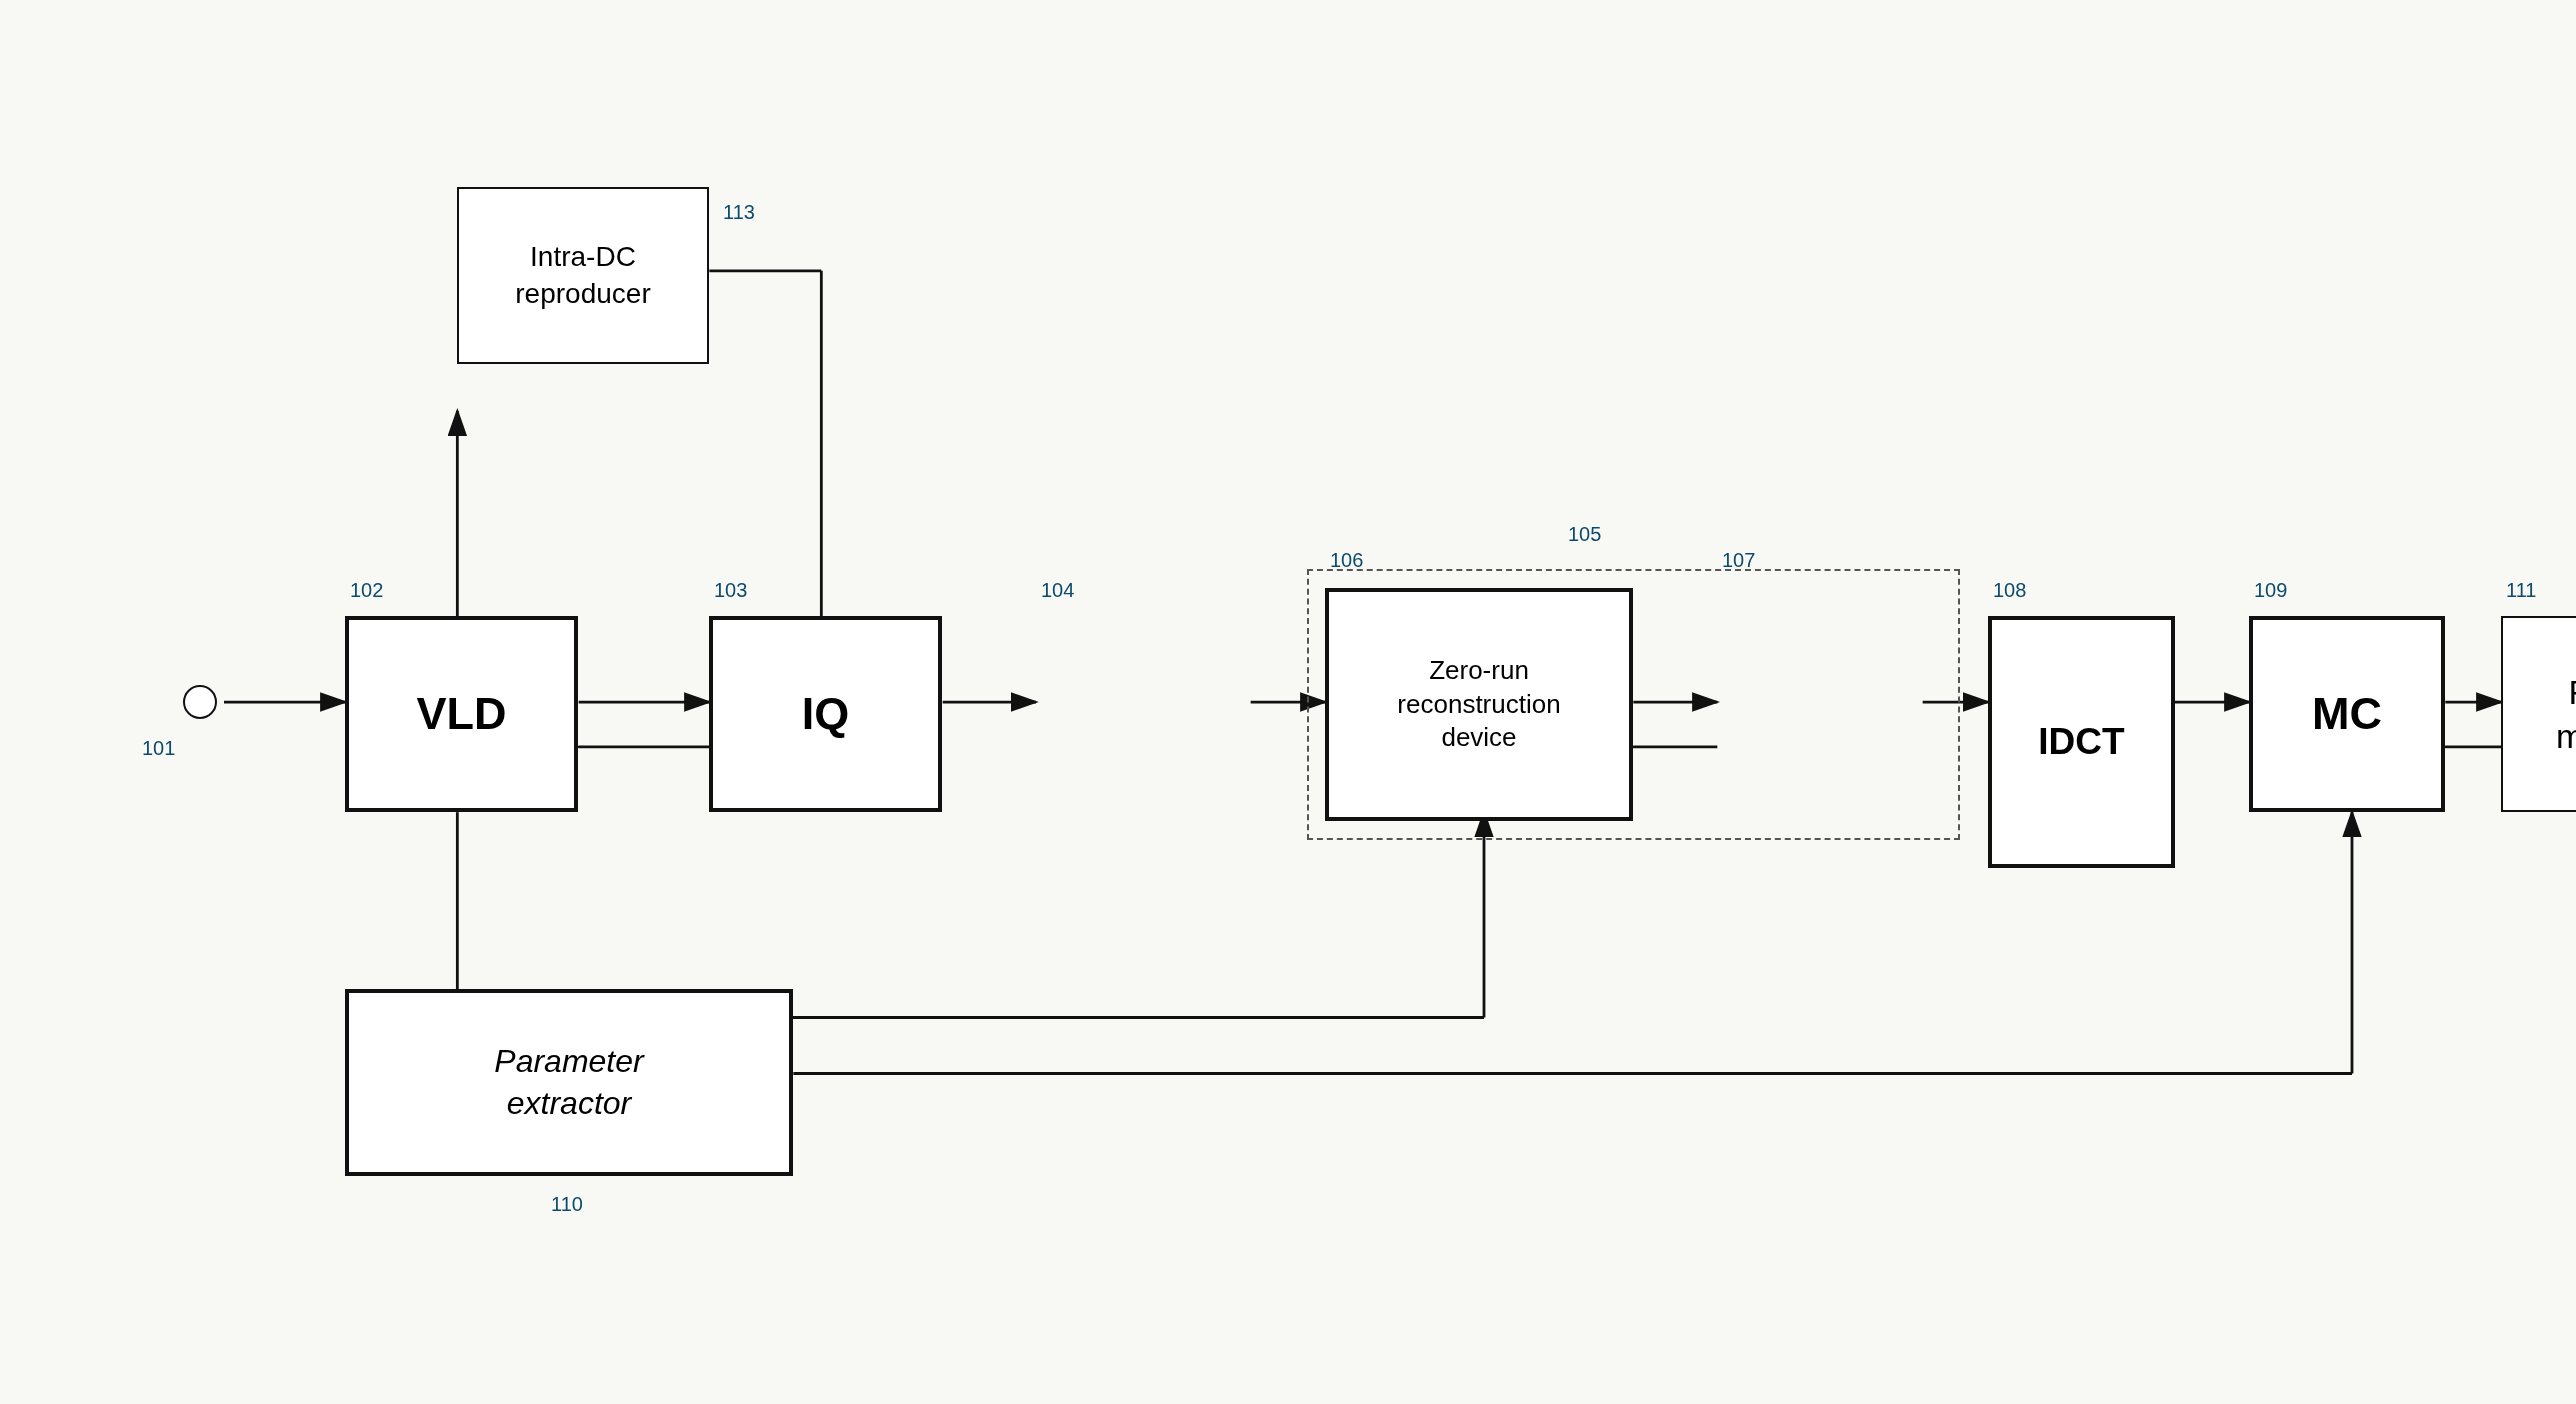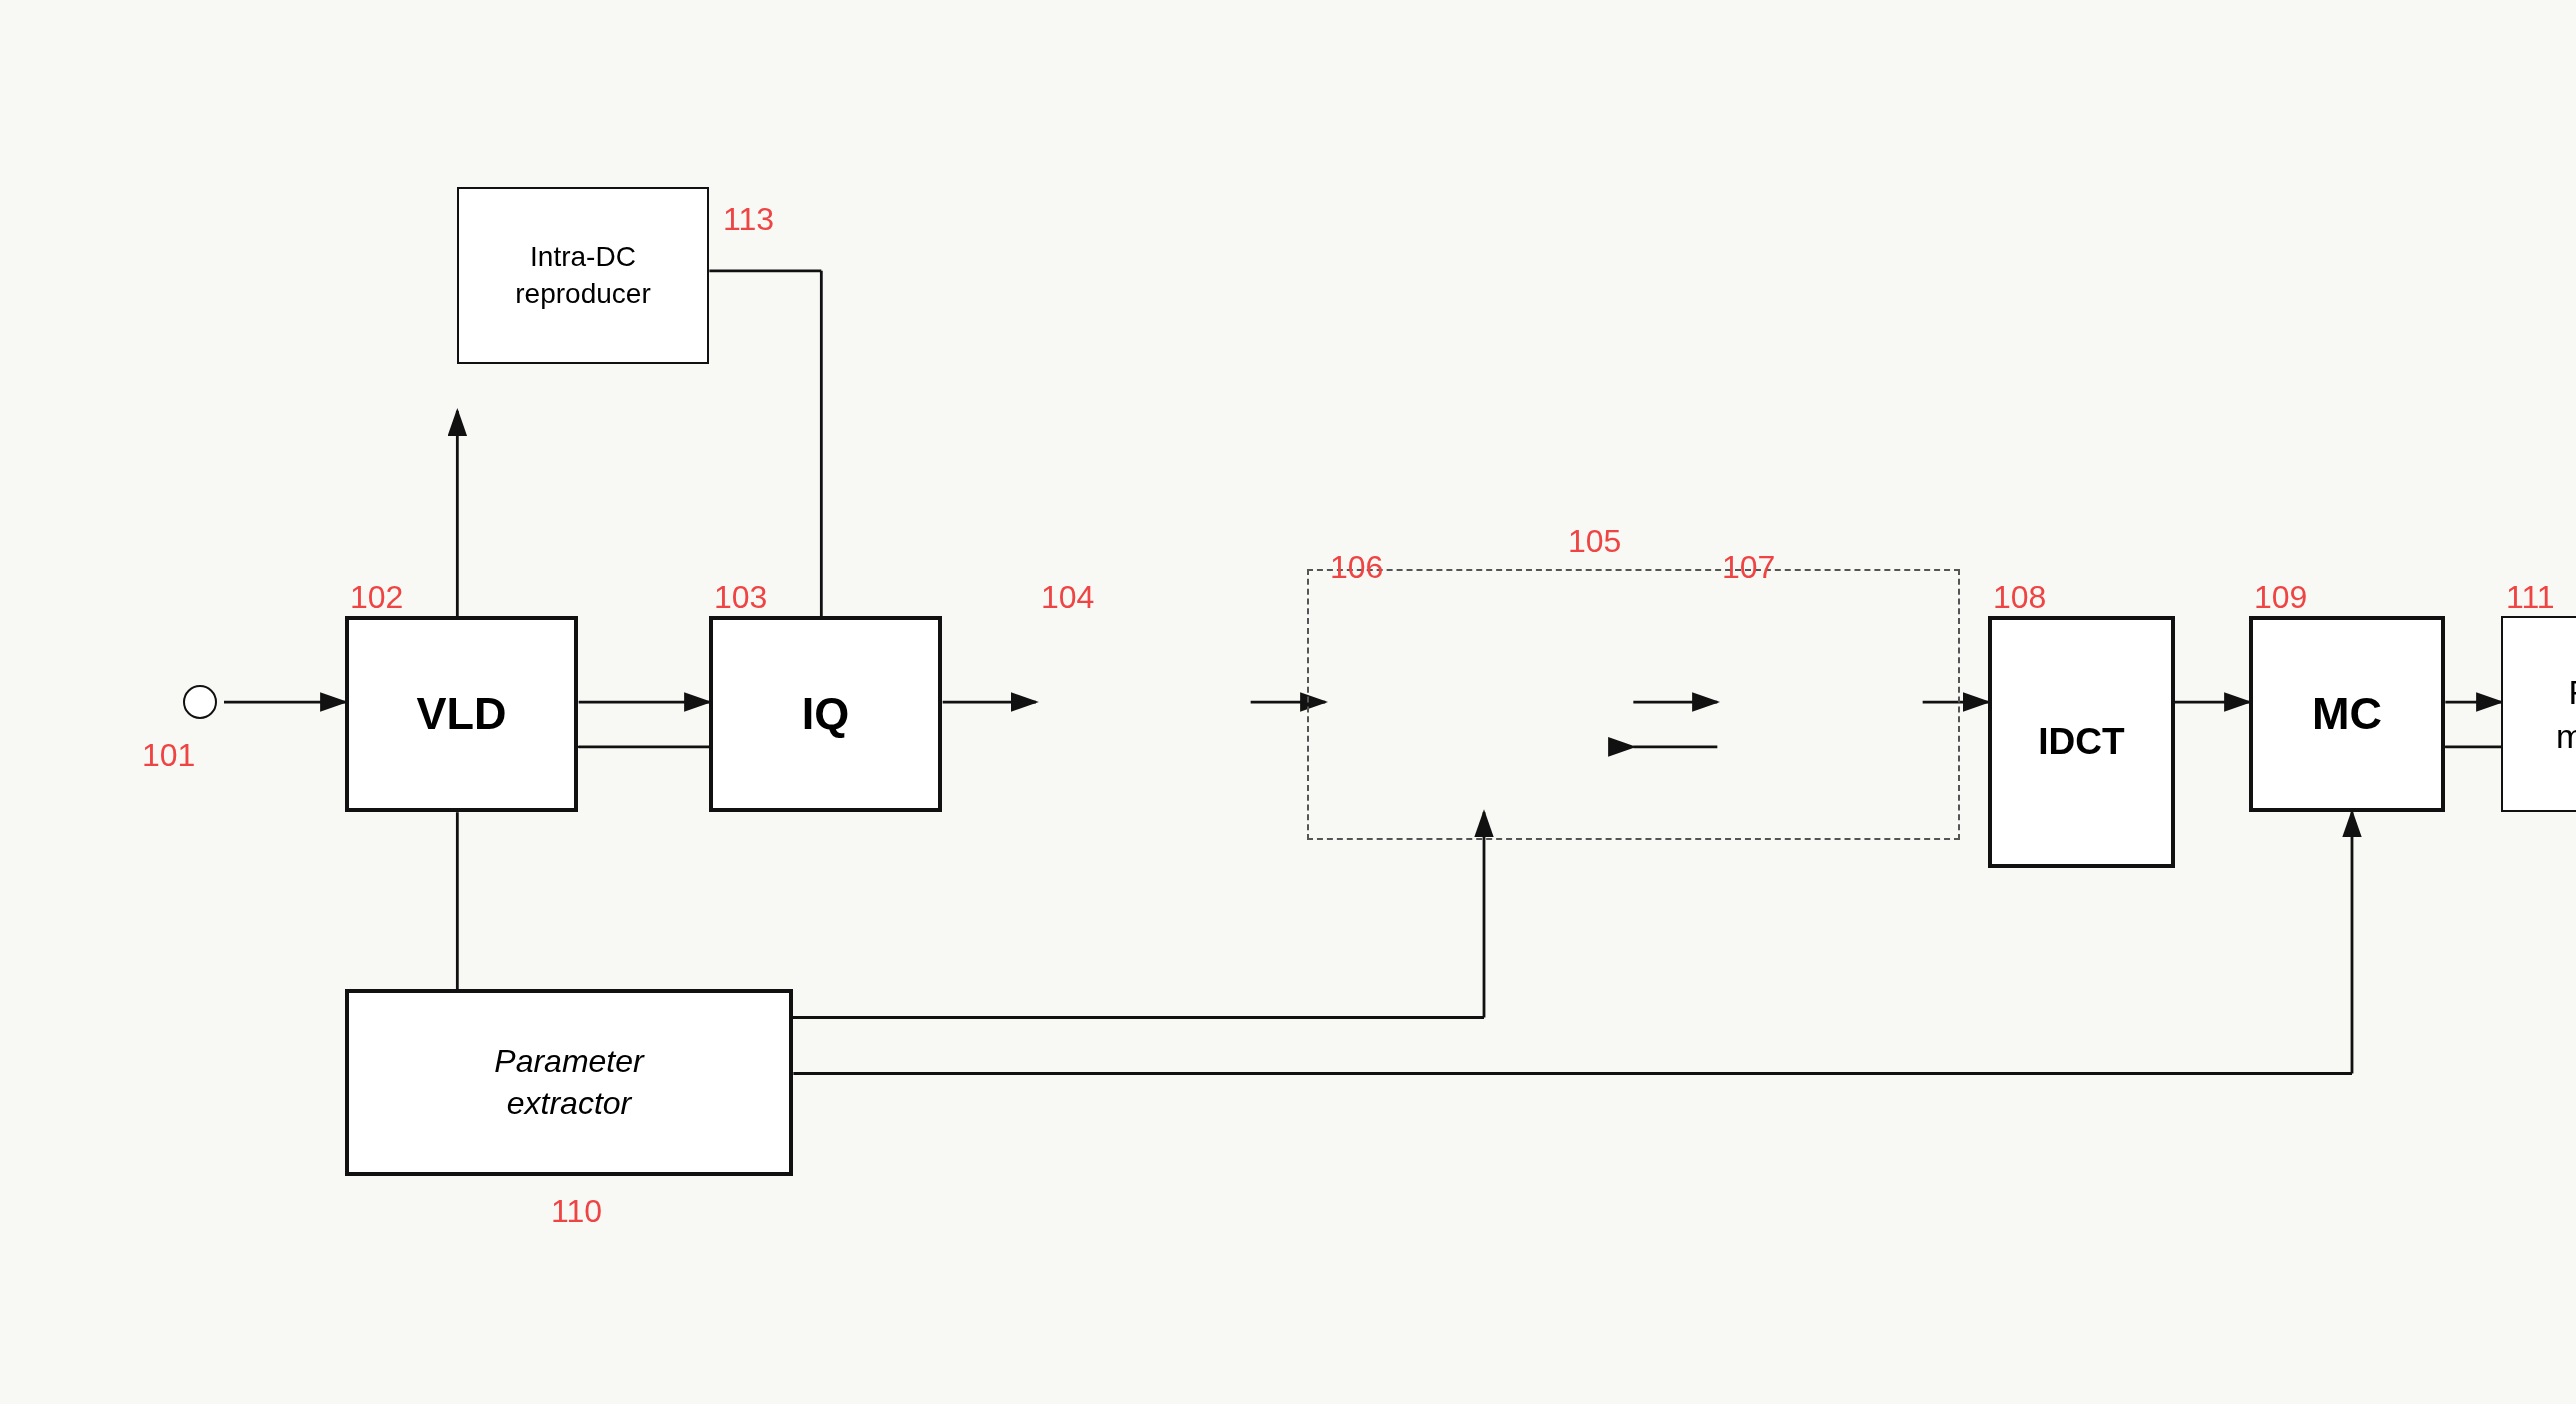--- a/index.html
+++ b/index.html
@@ -27,22 +27,22 @@
       text-align: center;
       font-size: 30px;
       font-weight: normal;
       line-height: 1.3;
     }
     .block-bold {
       border: 4.7px solid #111;
     }
     .label {
       position: absolute;
-      font-size: 32px;
-      color: #ef4444;
+      font-size: 20px;
+      color: #0c4a6e;
     }
     .dashed-box {
       position: absolute;
       border: 2.8px dashed #555;
       background: transparent;
     }
     svg.arrows {
       position: absolute;
       top: 0;
       left: 0;
@@ -124,20 +124,23 @@
   <div class="block block-bold" style="left: 709px; top: 616px; width: 233px; height: 196px; font-size: 45px; font-weight: bold;">
     <span>IQ</span>
   </div>
   <span class="label" style="left: 714px; top: 579px;">103</span>
 
   <span class="label" style="left: 1041px; top: 579px;">104</span>
 
   <div class="dashed-box" style="left: 1307px; top: 569px; width: 653px; height: 271px;"></div>
   <span class="label" style="left: 1568px; top: 523px;">105</span>
 
+  <div class="block block-bold" style="left: 1325px; top: 588px; width: 308px; height: 233px; font-size: 26px;">
+    <span>Zero-run<br>reconstruction<br>device</span>
+  </div>
   <span class="label" style="left: 1330px; top: 549px;">106</span>
 
   <span class="label" style="left: 1722px; top: 549px;">107</span>
 
   <div class="block block-bold" style="left: 1988px; top: 616px; width: 187px; height: 252px; font-size: 37px; font-weight: bold;">
     <span>IDCT</span>
   </div>
   <span class="label" style="left: 1993px; top: 579px;">108</span>
 
   <div class="block block-bold" style="left: 2249px; top: 616px; width: 196px; height: 196px; font-size: 45px; font-weight: bold;">

